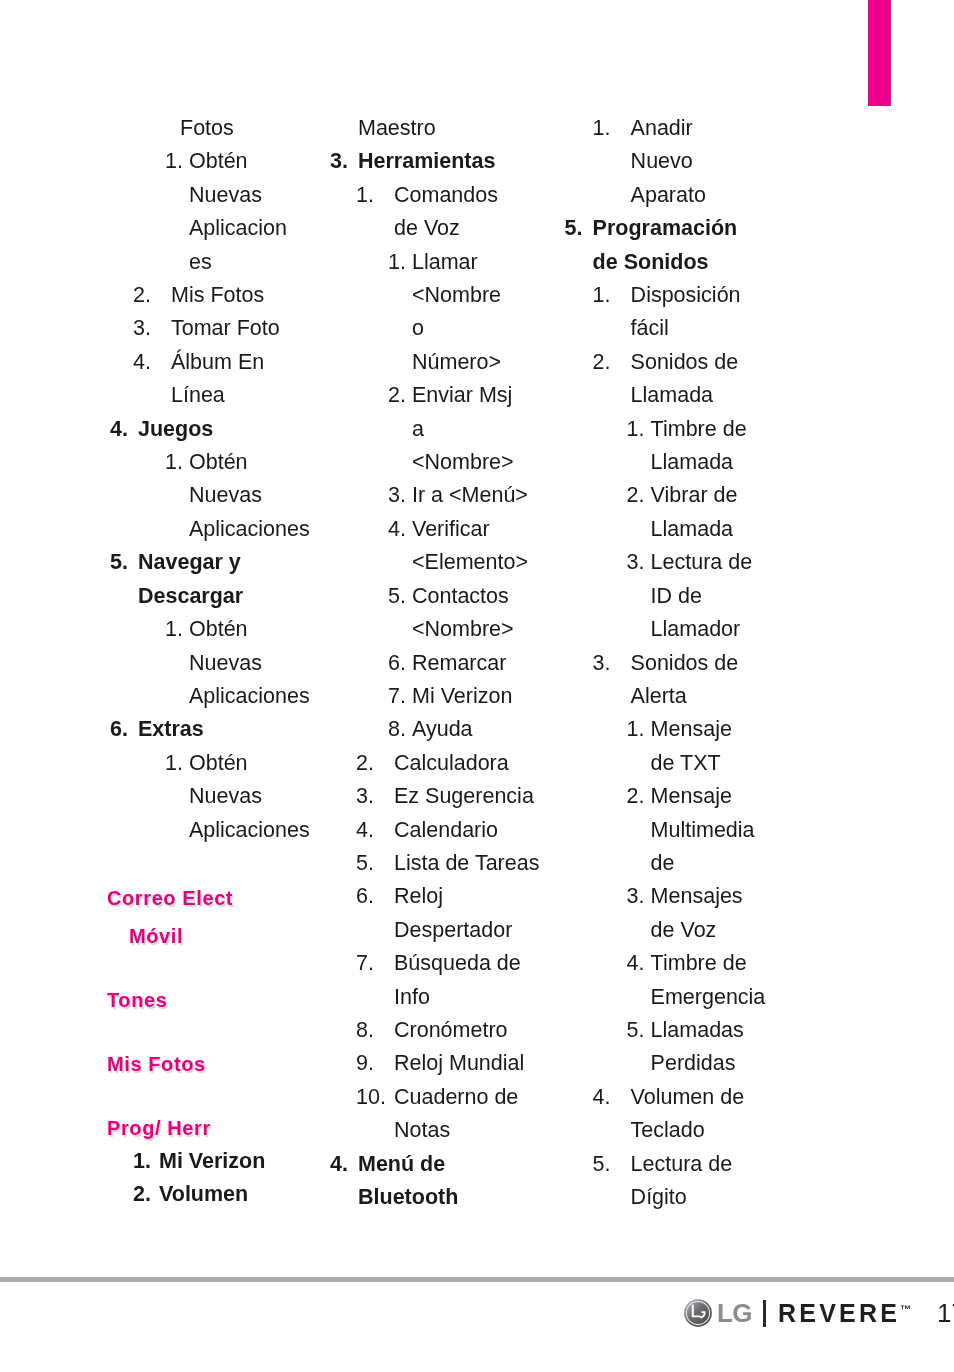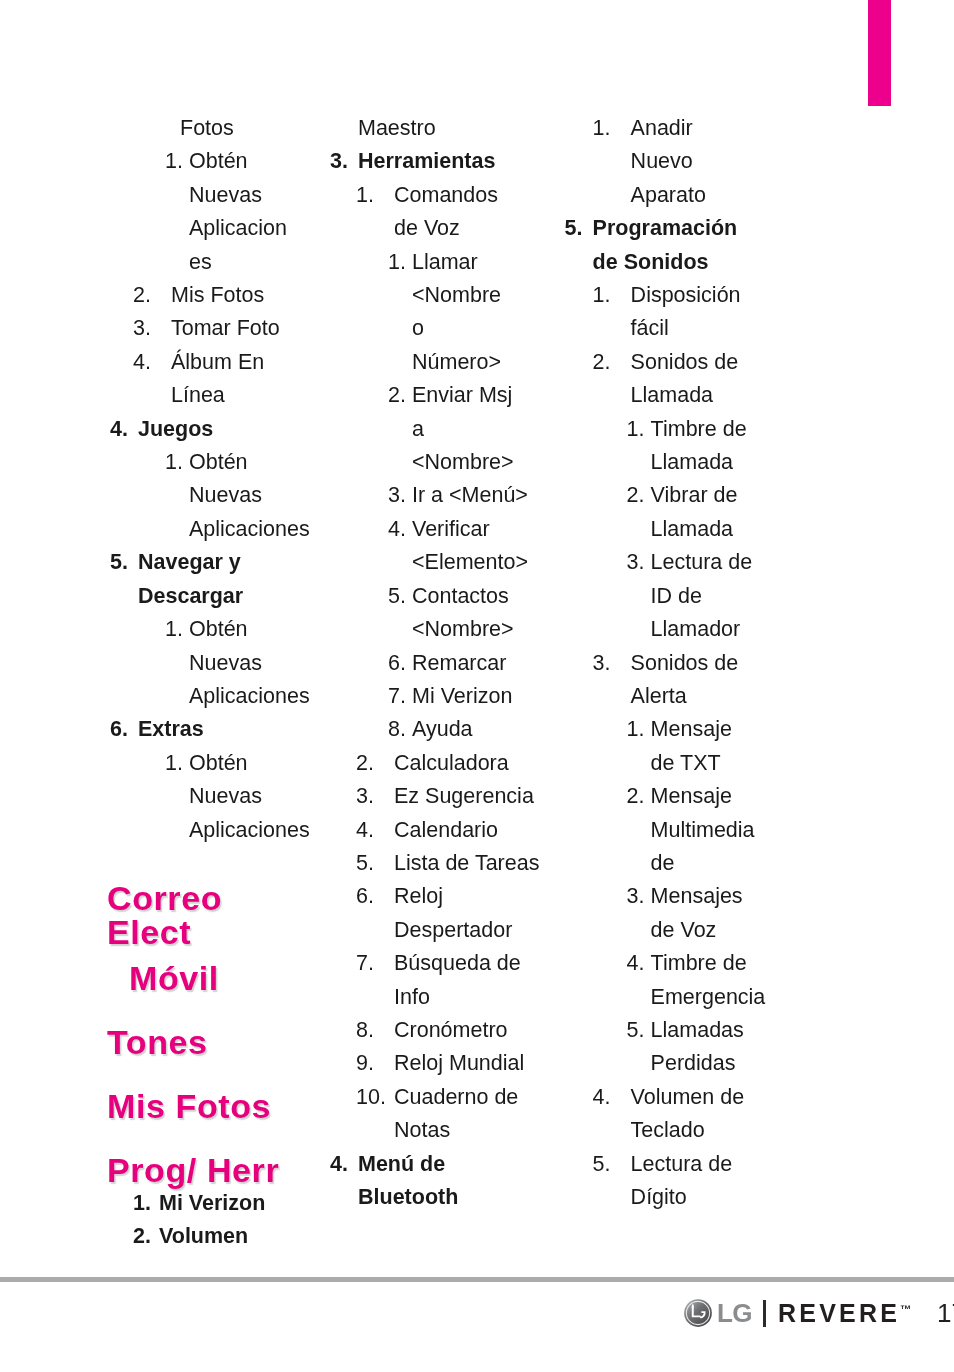--- a/index.html
+++ b/index.html
@@ -102,31 +102,31 @@
   .col-3 .lvl2 { padding-left: 38px; }
   .col-3 .lvl3 { padding-left: 72px; }
   .col-3 .cont-l1 { padding-left: 38px; }
   .col-3 .cont-l2 { padding-left: 76px; }
   .col-3 .cont-l3 { padding-left: 96px; }
 
   
   .pink-head {
     color: #e6007e;
     font-weight: bold;
-    font-size: 34px;
+    font-size: 20px;
     line-height: 34px;
     letter-spacing: 0.6px;
     text-shadow: 1.5px 1.5px 1.2px rgba(150,150,150,0.45);
     padding-left: 22px;
     margin-top: 30px;
     white-space: pre-wrap;
   }
   .pink-head.sub {
     padding-left: 44px;
-    margin-top: 12px;
+    margin-top: 4px;
   }
   .pink-head.first { margin-top: 34px; }
 
   
   .footer-rule {
     position: absolute;
     left: 0;
     top: 1277px;
     width: 954px;
     height: 5px;

